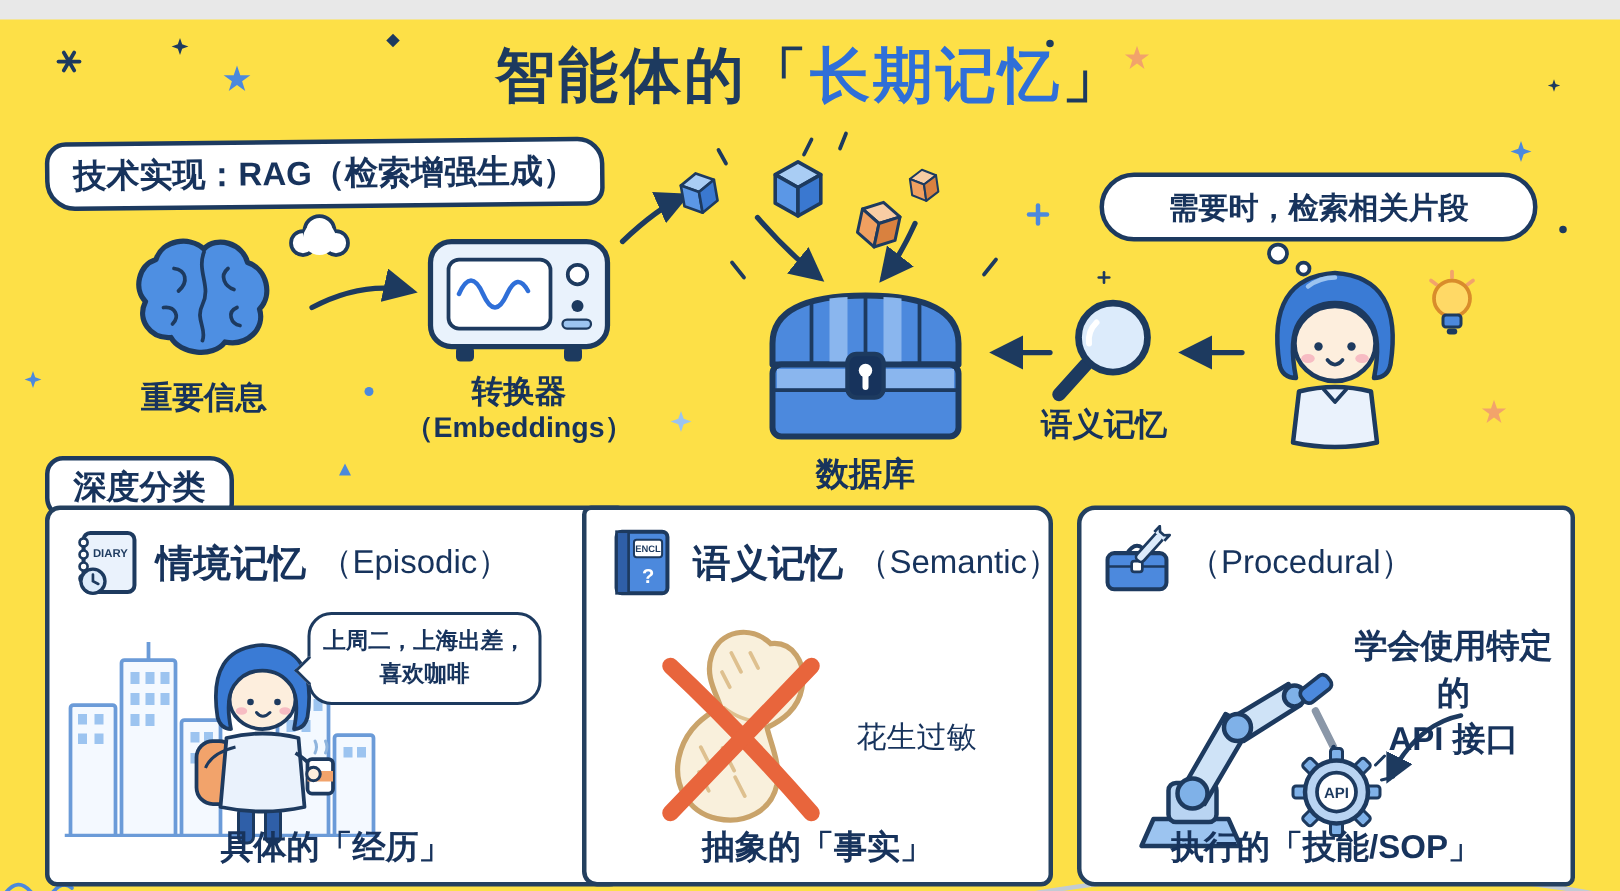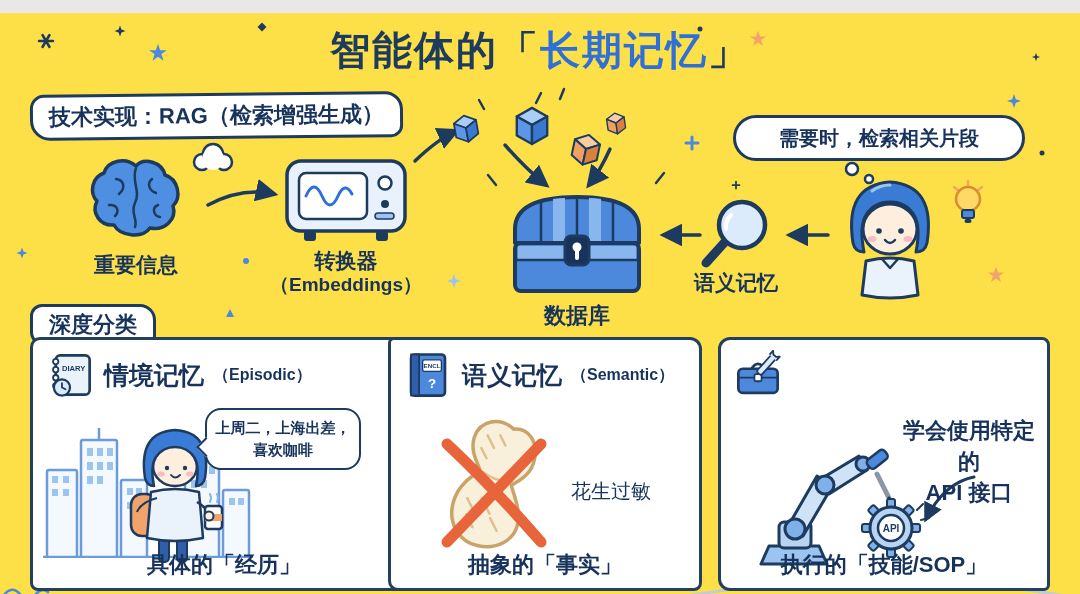--- a/index.html
+++ b/index.html
@@ -42,21 +42,21 @@
   
   .card{position:absolute;top:324px;height:254px;background:#fff;
     border:3px solid #24405f;}
   #card-0{left:30px;width:388px;border-radius:10px 6px 12px 8px;}
   #card-1{left:388px;width:314px;border-radius:6px 12px 8px 10px;}
   #card-2{left:718px;width:332px;border-radius:12px 8px 6px 12px;}
   .card-header{position:absolute;top:10px;left:12px;right:6px;
     display:flex;align-items:center;gap:9px;}
   .card-icon{width:50px;height:50px;flex:0 0 auto;}
   .card-title{font-size:25px;font-weight:800;color:#17335c;white-space:nowrap;}
-  .card-sub{font-size:16px;font-weight:700;color:#17335c;white-space:nowrap;}
+  .card-sub{font-size:22px;font-weight:400;color:#17335c;white-space:nowrap;}
   .card-footer{position:absolute;left:0;right:0;bottom:8px;text-align:center;
     font-size:22px;font-weight:800;color:#17335c;}
 
   
   #ep-bubble{position:absolute;left:172px;top:68px;width:156px;
     border:2.5px solid #1d3a5f;border-radius:16px;background:#fff;
     font-size:15px;font-weight:700;text-align:center;line-height:1.45;
     padding:7px 4px;white-space:pre-line;color:#17335c;}
   #ep-bubble::after{content:"";position:absolute;left:-8px;bottom:14px;
     width:12px;height:12px;background:#fff;border-left:2.5px solid #1d3a5f;
@@ -369,20 +369,21 @@
       <svg class="card-icon" viewBox="0 0 56 56">
         <path d="M20 22 q8 -13 16 0" fill="none" stroke="#1d3a5f" stroke-width="3"></path>
         <rect x="6" y="21" width="44" height="27" rx="5" fill="#4c89dd" stroke="#1d3a5f" stroke-width="3"></rect>
         <path d="M6 31 L50 31" stroke="#1d3a5f" stroke-width="2"></path>
         <rect x="24" y="27" width="8" height="8" rx="2" fill="#fff" stroke="#1d3a5f" stroke-width="2"></rect>
         <g transform="rotate(42 38 16)">
           <rect x="34.5" y="4" width="7" height="26" rx="3" fill="#dcebfb" stroke="#1d3a5f" stroke-width="2"></rect>
           <path d="M33 6 L33 0 L36 3 L40 3 L43 0 L43 6" fill="#dcebfb" stroke="#1d3a5f" stroke-width="2" stroke-linejoin="round"></path>
         </g>
       </svg>
+      <span class="card-sub">（Procedural）</span>
     </div>
 
     <svg class="abs" style="left:10px;top:74px;" width="215" height="155" viewBox="0 0 215 155">
       <path d="M30 150 L96 150 L88 132 L38 132 Z" fill="#9cc4f0" stroke="#1d3a5f" stroke-width="3" stroke-linejoin="round"></path>
       <rect x="48" y="108" width="32" height="26" rx="5" fill="#b9d4f2" stroke="#1d3a5f" stroke-width="3"></rect>
       <path d="M56 114 L86 62 L102 71 L72 122 Z" fill="#cfe3f7" stroke="#1d3a5f" stroke-width="3" stroke-linejoin="round"></path>
       <circle cx="64" cy="115" r="10" fill="#7fb1e8" stroke="#1d3a5f" stroke-width="3"></circle>
       <path d="M88 66 L128 42 L136 56 L98 80 Z" fill="#cfe3f7" stroke="#1d3a5f" stroke-width="3" stroke-linejoin="round"></path>
       <circle cx="94" cy="71" r="9" fill="#7fb1e8" stroke="#1d3a5f" stroke-width="3"></circle>
       <circle cx="132" cy="50" r="7" fill="#7fb1e8" stroke="#1d3a5f" stroke-width="3"></circle>

